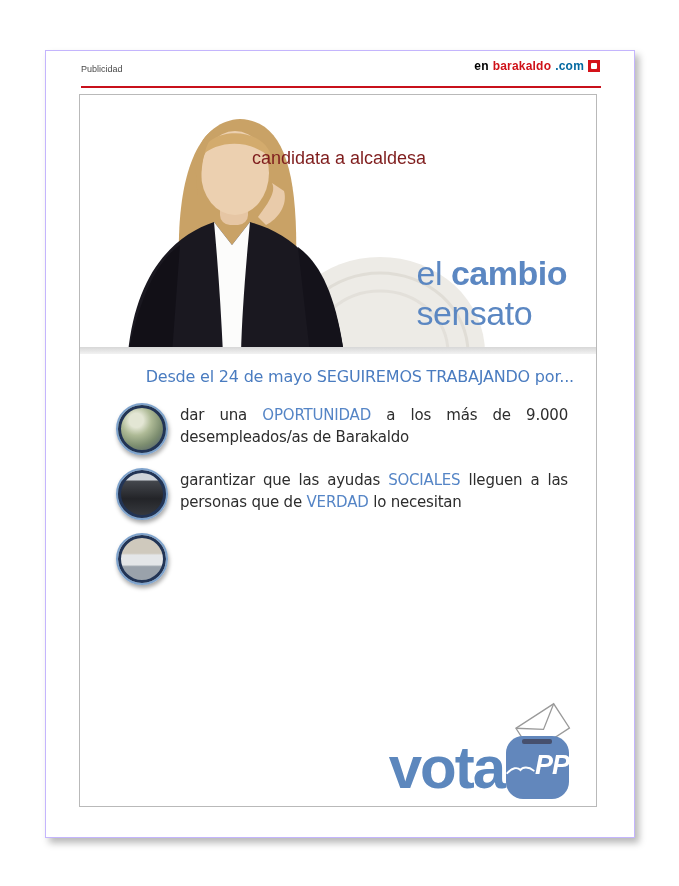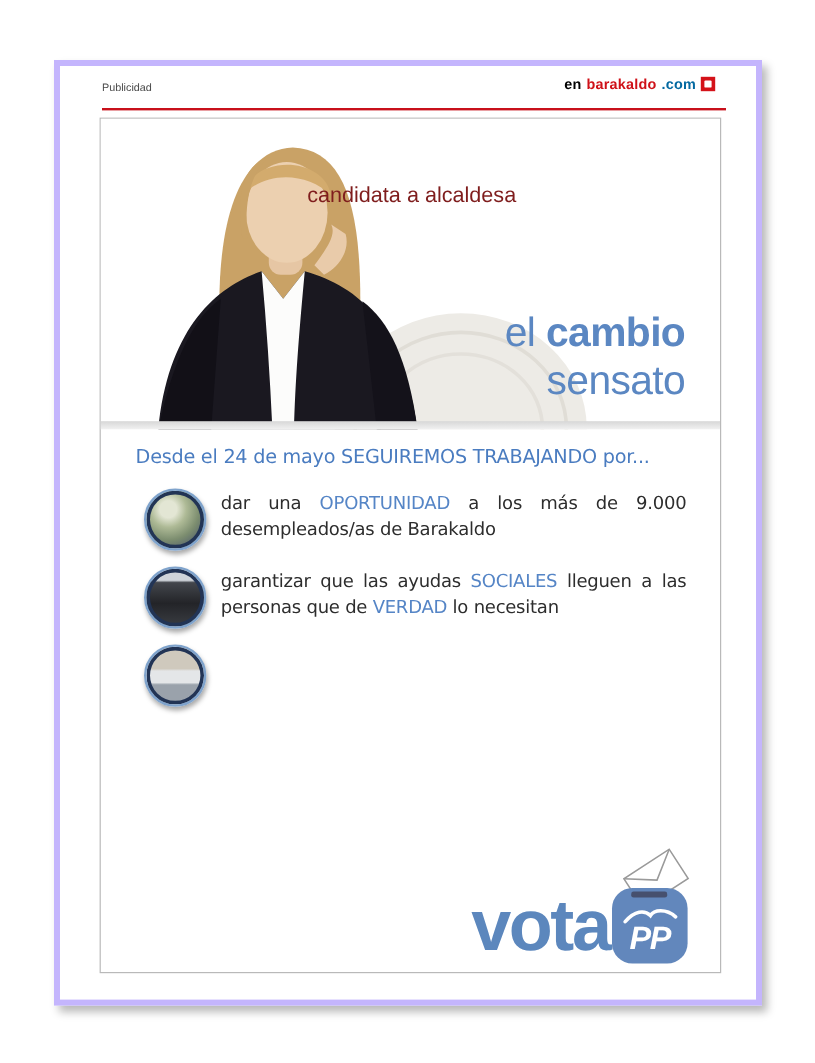--- a/index.html
+++ b/index.html
@@ -2,21 +2,21 @@
 <html lang="es"><head>
 <meta charset="utf-8">
 <style>
   * { margin:0; padding:0; box-sizing:border-box; }
   html,body { width:679px; height:886px; background:#ffffff; font-family:"Liberation Sans", sans-serif; }
   .page { position:relative; width:679px; height:886px; background:#ffffff; overflow:hidden; }
 
   
   .card {
     position:absolute; left:45px; top:50px; width:590px; height:788px;
-    background:#ffffff; border:5px solid #c4b5fd;
+    background:#ffffff; border:1px solid #c4b5fd;
     box-shadow:4px 5px 7px rgba(0,0,0,.28);
   }
   .pub-label { position:absolute; left:35px; top:13px; font-size:9px; color:#4a4a4a; }
   .site { position:absolute; right:34px; top:8px; font-size:12px; font-weight:bold; letter-spacing:.2px; display:flex; align-items:center; gap:4px; text-decoration:none; }
   .site .pre, .site .suf { color:#0369a1; }
   .site .brand { color:#cf1118; }
   .site-badge { display:inline-block; width:12px; height:12px; background:#d41219; position:relative; }
   .site-badge::after { content:""; position:absolute; left:3px; top:3px; width:6px; height:6px; background:#ffffff; border-radius:1px; }
   .red-rule { position:absolute; left:35px; top:35px; width:520px; height:2px; background:#c8101b; }
 
@@ -24,30 +24,30 @@
   .adbox {
     position:absolute; left:33px; top:43px; width:518px; height:713px;
     background:#ffffff; border:1px solid #b9b9b9;
   }
 
   
   .photo-area { position:absolute; left:0; top:0; width:516px; height:259px; overflow:hidden; background:#ffffff; }
   .photo-area svg { position:absolute; left:0; top:0; }
   .cand-name { position:absolute; left:177px; top:26px; font-size:21px; font-weight:bold; color:#4d86c6; }
   .cand-role { position:absolute; left:172px; top:53px; font-size:18px; color:#7f1d1d; }
-  .slogan { position:absolute; right:29px; top:158px; text-align:right; color:#5b87c2; font-size:34px; line-height:40px; letter-spacing:-.5px; }
+  .slogan { position:absolute; right:29px; top:158px; text-align:left; color:#5b87c2; font-size:34px; line-height:40px; letter-spacing:-.5px; }
   .slogan b { font-weight:bold; }
   .photo-divider { position:absolute; left:0; bottom:0; width:100%; height:7px;
     background:linear-gradient(to bottom,#d7d7d7,#f2f2f2); }
 
   
   .comic { font-family:"DejaVu Sans", sans-serif; }
   .lead {
     position:absolute; left:29px; top:272px; width:465px;
-    font-size:16px; color:#4a7cc0; letter-spacing:-.2px;
+    font-size:16px; color:#4a7cc0; letter-spacing:-.2px;text-align:right;
   }
   .bullets { position:absolute; left:36px; top:308px; width:452px; display:flex; flex-direction:column; gap:13px; }
   .bullet { display:flex; gap:12px; min-height:52px; }
   .bicon {
     flex:0 0 52px; width:52px; height:52px; border-radius:50%;
     border:2px solid #7fa3cc;
     box-shadow:inset 0 0 0 3px #223455, 1px 3px 4px rgba(0,0,0,.35);
   }
   .ic-aerial-factories-photo { background:radial-gradient(circle at 38% 32%, #e3e6d4 0 16%, #aeba96 34%, #7c8d6f 58%, #45526b 90%); }
   .ic-storefront-photo       { background:linear-gradient(to bottom, #cfd4da 0 20%, #43464c 24%, #232428 60%, #3a3d42 100%); }
@@ -60,21 +60,21 @@
   }
   .btext .kw { color:#5585c6; }
 
   
   .vote { position:absolute; right:27px; bottom:5px; display:flex; align-items:flex-end; gap:2px; }
   .vota-label { font-size:60px; font-weight:bold; color:#5c87bd; letter-spacing:-2px; line-height:62px; padding-bottom:2px; }
   .pp-wrap { position:relative; width:63px; height:100px; }
   .pp-logo {
     position:absolute; left:0; bottom:2px; width:63px; height:63px;
     background:#6287bc; border-radius:17px;
-    display:flex; flex-direction:column; align-items:center; justify-content:flex-end;
+    display:flex; flex-direction:row; align-items:center; justify-content:flex-end;
   }
   .pp-slot { position:absolute; top:3px; left:16px; width:30px; height:5px; background:#46506e; border-radius:2px; }
   .pp-bird { margin-bottom:-4px; }
   .pp-text { font-size:27px; font-weight:bold; font-style:italic; color:#ffffff; letter-spacing:-1px; line-height:30px; padding-bottom:6px; }
   .envelope { position:absolute; right:-4px; top:0; }
 </style>
 </head>
 <body>
 
 <div class="page">

